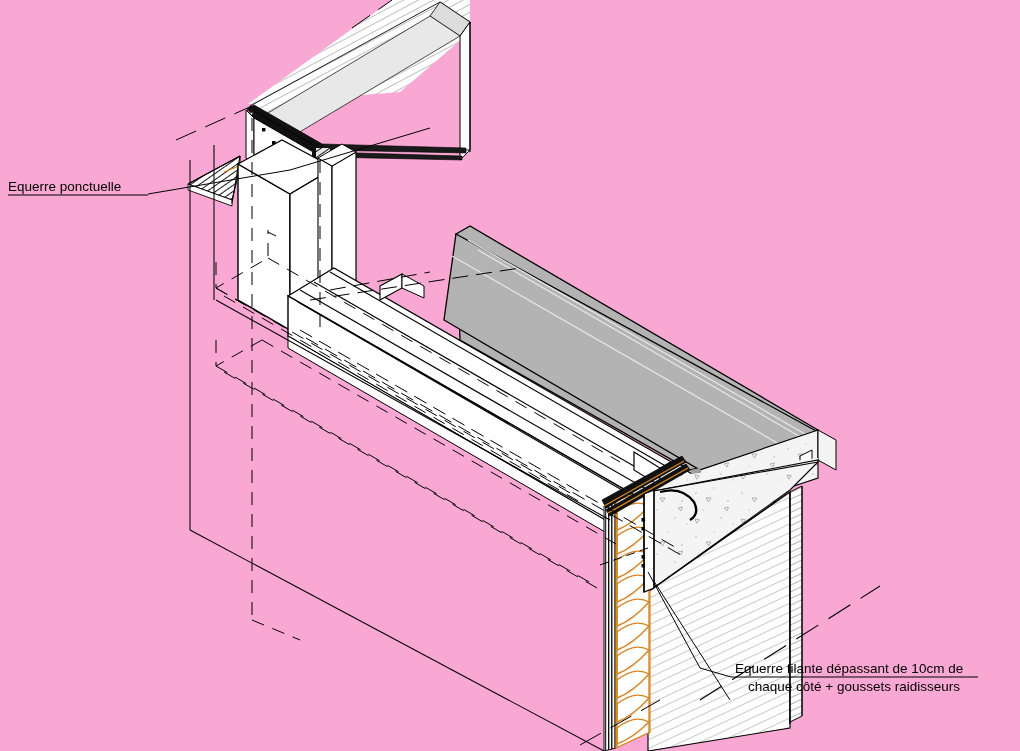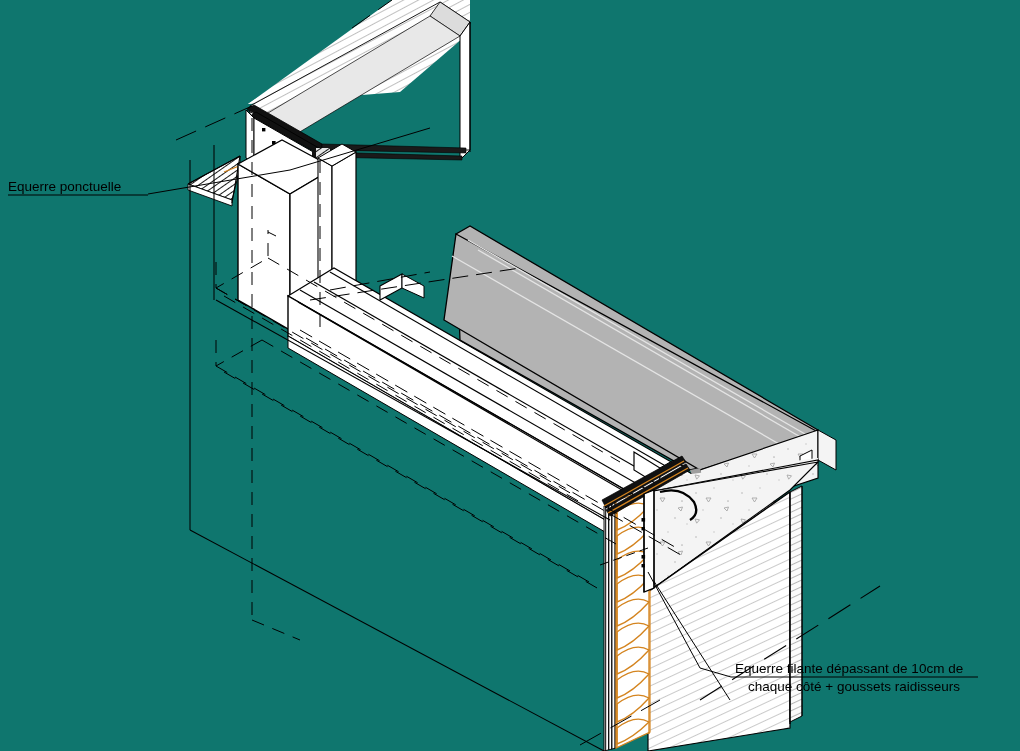--- a/index.html
+++ b/index.html
@@ -7,21 +7,21 @@
     padding: 0;
     background: #ffffff;
   }
   body {
     font-family: "Liberation Sans", sans-serif;
   }
   #drawing-root {
     position: relative;
     width: 1020px;
     height: 751px;
-    background: #0f766e;
+    background: #f9a8d4;
     overflow: hidden;
   }
   #drawing-root svg {
     display: block;
   }
   .annot-text {
     font-family: "Liberation Sans", sans-serif;
     font-size: 13.5px;
     fill: #000000;
     dominant-baseline: alphabetic;

